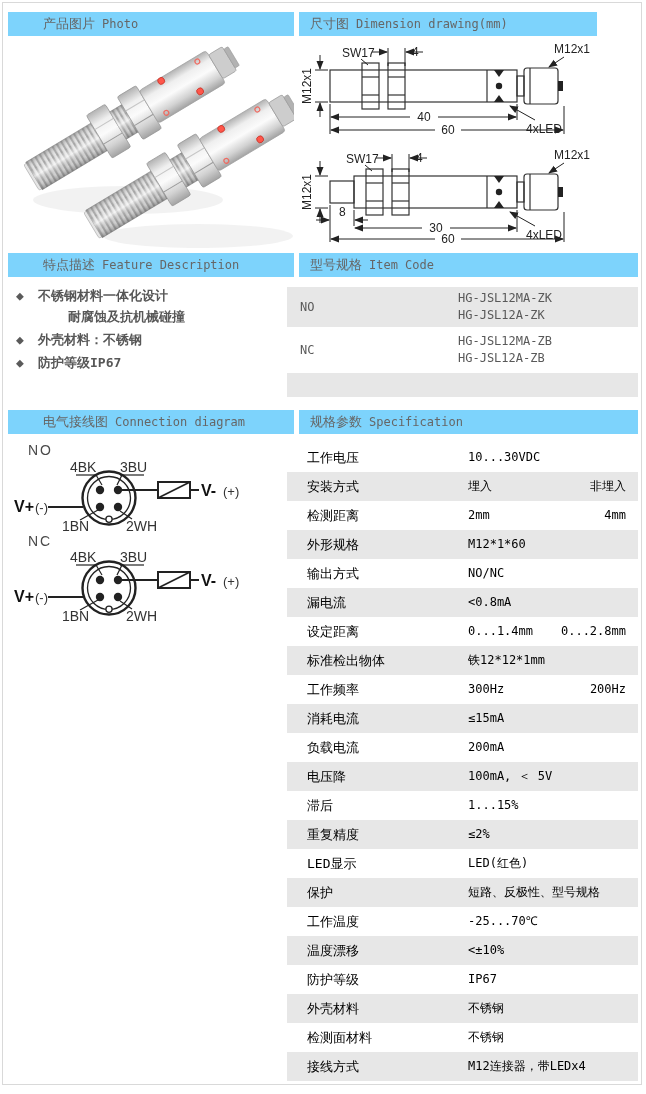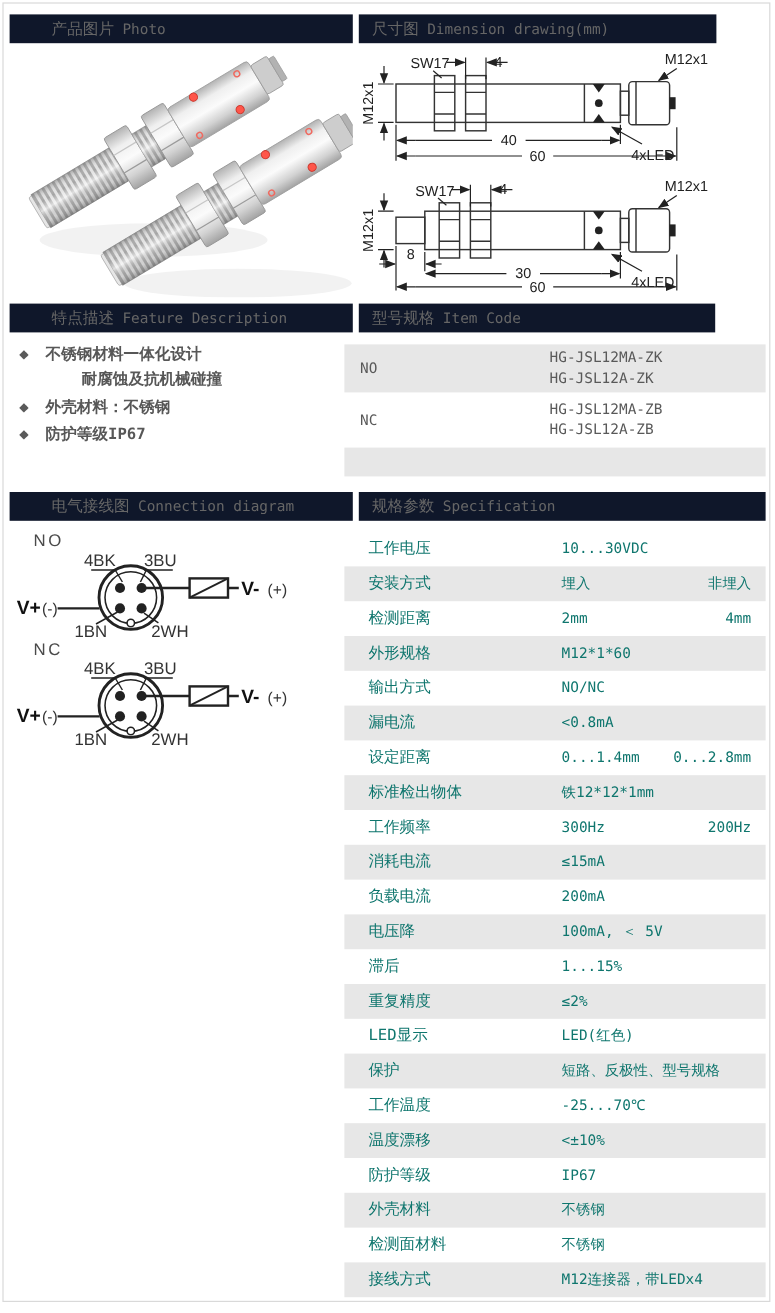--- a/index.html
+++ b/index.html
@@ -3,21 +3,21 @@
 <meta charset="utf-8">
 <style>
   * { margin:0; padding:0; box-sizing:border-box; }
   body { width:646px; height:1094px; background:#fff; position:relative;
          font-family:"DejaVu Sans Mono","Liberation Sans",sans-serif; }
   .frame { position:absolute; left:2px; top:2px; width:640px; height:1083px;
            border:1px solid #d9d9d9; pointer-events:none; }
   .abs { position:absolute; }
 
   
-  .hbar { height:24px; line-height:24px; background:#0f172a; color:#666;
+  .hbar { height:24px; line-height:24px; background:#7dd3fc; color:#666;
           font-size:13px; white-space:nowrap; overflow:hidden; }
   .hbar .zh { font-weight:normal; }
   .hbar .en { font-size:12px; margin-left:7px; }
   .h-left  { padding-left:35px; }
   .h-right { padding-left:11px; }
 
   
   .feat { font-size:13px; color:#575757; font-weight:bold; }
   .feat-row { padding-left:8px; margin-bottom:6px; line-height:17px; }
   .feat-bullet { display:inline-block; width:22px; color:#5a5a5a; }
@@ -26,21 +26,21 @@
   
   .ic-row { position:relative; width:351px; margin-bottom:3px; color:#595959; }
   .ic-gray { background:#e7e7e7; }
   .ic-type { position:absolute; left:13px; top:50%; transform:translateY(-50%);
              font-size:12px; }
   .ic-codes { padding:3px 0 3px 171px; font-size:12px; line-height:17px; }
   .ic-empty { height:24px; }
 
   
   .srow { position:relative; width:351px; height:29px; line-height:29px;
-          color:#0f766e; }
+          color:#000000; }
   .srow:nth-child(even) { background:#e7e7e7; }
   .sl  { position:absolute; left:20px;  font-size:13px; }
   .sv  { position:absolute; left:181px; font-size:12px; }
   .sv2 { position:absolute; right:12px; font-size:12px; }
 
   .diag-label { font-family:"Liberation Sans",sans-serif; font-size:14px;
                 color:#4a4a4a; letter-spacing:2px; }
 
   svg text { font-family:"Liberation Sans",sans-serif; fill:#222; }
   .dtxt  { font-size:12px; }
@@ -323,21 +323,21 @@
     <text x="114" y="16" class="dtxt">4</text>
     <text x="270" y="13" class="dtxt" text-anchor="middle">M12x1</text>
     <text x="9" y="46" class="dtxt" text-anchor="middle" transform="rotate(-90 9 46)">M12x1</text>
     <text x="37" y="70" class="dtxt">8</text>
     <text x="134" y="86" class="dtxt" text-anchor="middle">30</text>
     <text x="146" y="97" class="dtxt" text-anchor="middle">60</text>
     <text x="224" y="93" class="dtxt">4xLED</text>
   </svg>
 </div>
 
-<div class="abs hbar h-right" style="left:299px; top:253px; width:297px;">
+<div class="abs hbar h-right" style="left:299px; top:253px; width:339px;">
   <span class="zh">型号规格</span><span class="en">Item Code</span>
 </div>
 
 <div class="abs" style="left:287px; top:287px; width:351px;">
   <div class="ic-row ic-gray">
     <span class="ic-type">NO</span>
     <div class="ic-codes">
       <div>HG-JSL12MA-ZK</div>
       <div>HG-JSL12A-ZK</div>
     </div>

